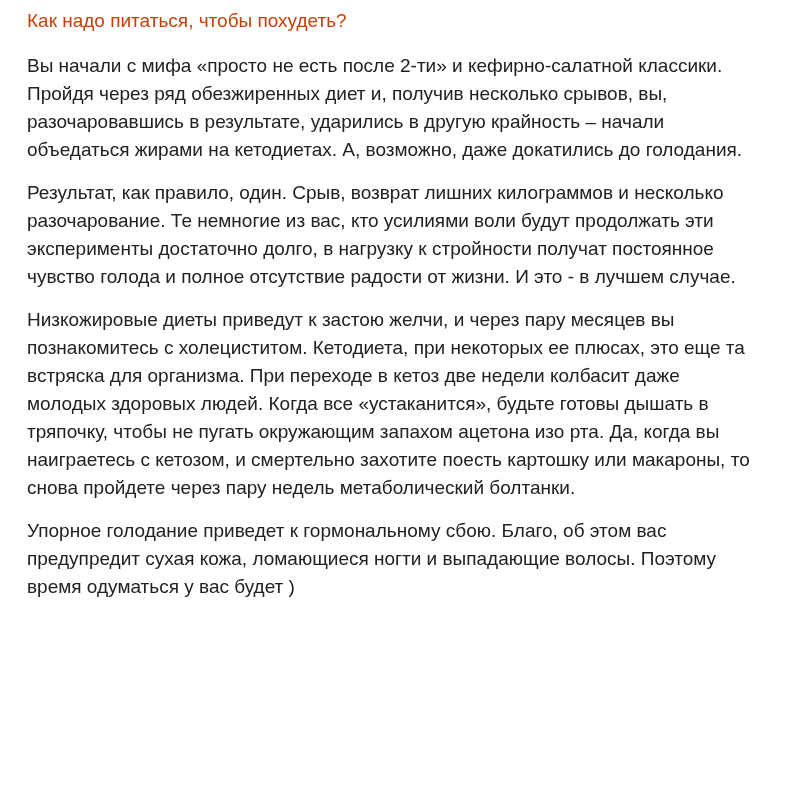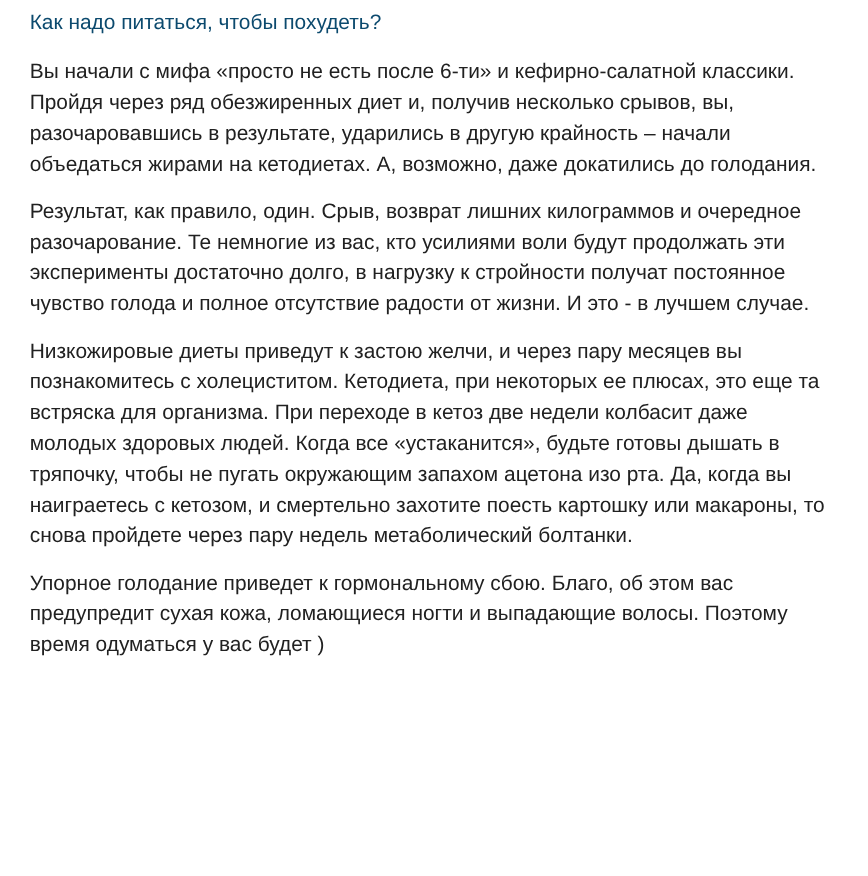--- a/index.html
+++ b/index.html
@@ -21,37 +21,37 @@
     font-size: 19px;
     line-height: 28px;
     font-weight: 400;
     -webkit-font-smoothing: antialiased;
   }
   .article-title {
     margin: 0 0 17px 0;
     font-size: 19px;
     line-height: 28px;
     font-weight: 400;
-    color: #0c4a6e;
+    color: #c2410c;
   }
   .para {
     margin: 0 0 15px 0;
     white-space: pre-line; 
   }
   .para:last-child {
     margin-bottom: 0;
   }
 </style>
 </head>
 <body>
 
 <div class="article">
   <h1 class="article-title">Как надо питаться, чтобы похудеть?</h1>
 
 
-  <p class="para">Вы начали с мифа «просто не есть после 6-ти» и кефирно-салатной классики. Пройдя через ряд обезжиренных диет и, получив несколько срывов, вы, разочаровавшись в результате, ударились в другую крайность – начали объедаться жирами на кетодиетах. А, возможно, даже докатились до голодания.</p>
+  <p class="para">Вы начали с мифа «просто не есть после 2-ти» и кефирно-салатной классики. Пройдя через ряд обезжиренных диет и, получив несколько срывов, вы, разочаровавшись в результате, ударились в другую крайность – начали объедаться жирами на кетодиетах. А, возможно, даже докатились до голодания.</p>
 
-  <p class="para">Результат, как правило, один. Срыв, возврат лишних килограммов и очередное разочарование. Те немногие из вас, кто усилиями воли будут продолжать эти эксперименты достаточно долго, в нагрузку к стройности получат постоянное чувство голода и полное отсутствие радости от жизни. И это - в лучшем случае.</p>
+  <p class="para">Результат, как правило, один. Срыв, возврат лишних килограммов и несколько разочарование. Те немногие из вас, кто усилиями воли будут продолжать эти эксперименты достаточно долго, в нагрузку к стройности получат постоянное чувство голода и полное отсутствие радости от жизни. И это - в лучшем случае.</p>
 
   <p class="para">Низкожировые диеты приведут к застою желчи, и через пару месяцев вы познакомитесь с холециститом. Кетодиета, при некоторых ее плюсах, это еще та встряска для организма. При переходе в кетоз две недели колбасит даже молодых здоровых людей. Когда все «устаканится», будьте готовы дышать в тряпочку, чтобы не пугать окружающим запахом ацетона изо рта. Да, когда вы наиграетесь с кетозом, и смертельно захотите поесть картошку или макароны, то снова пройдете через пару недель метаболический болтанки.</p>
 
   <p class="para">Упорное голодание приведет к гормональному сбою. Благо, об этом вас предупредит сухая кожа, ломающиеся ногти и выпадающие волосы. Поэтому время одуматься у вас будет )</p>
 </div>
 
 </body></html>

